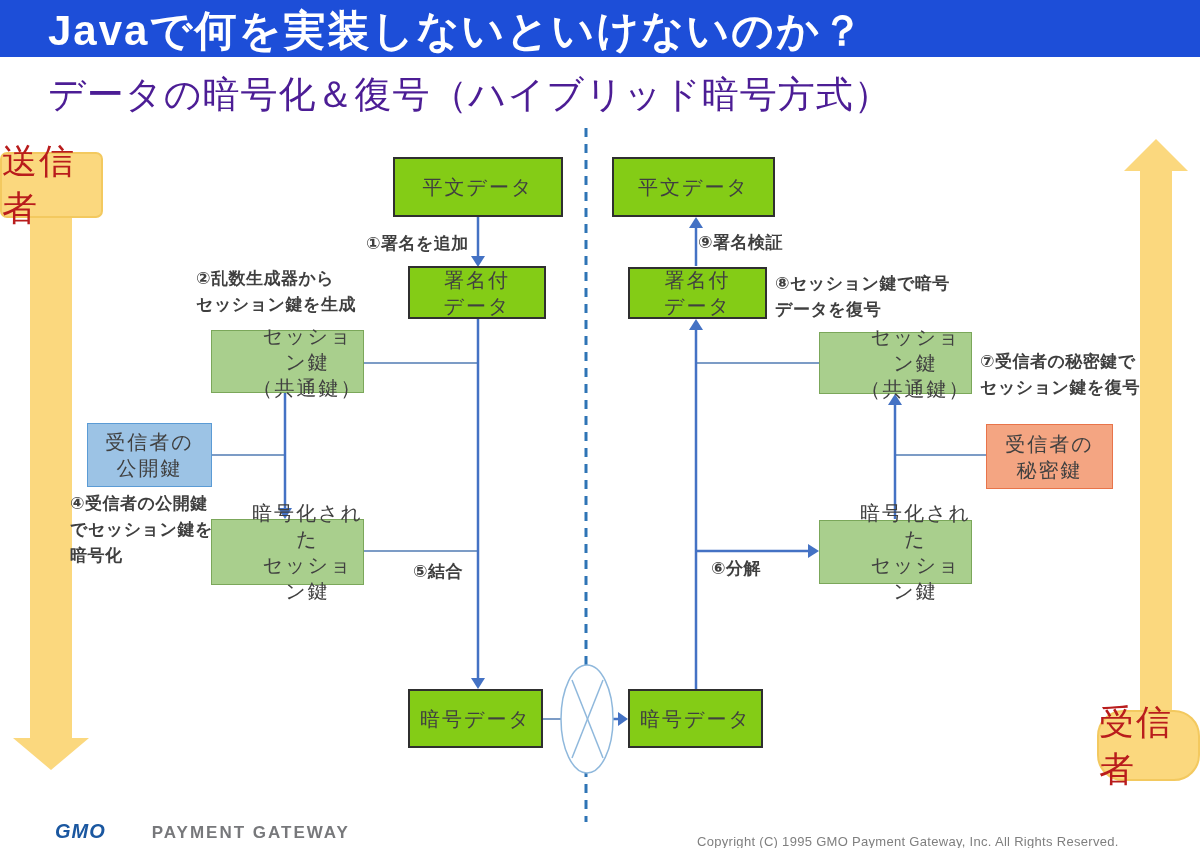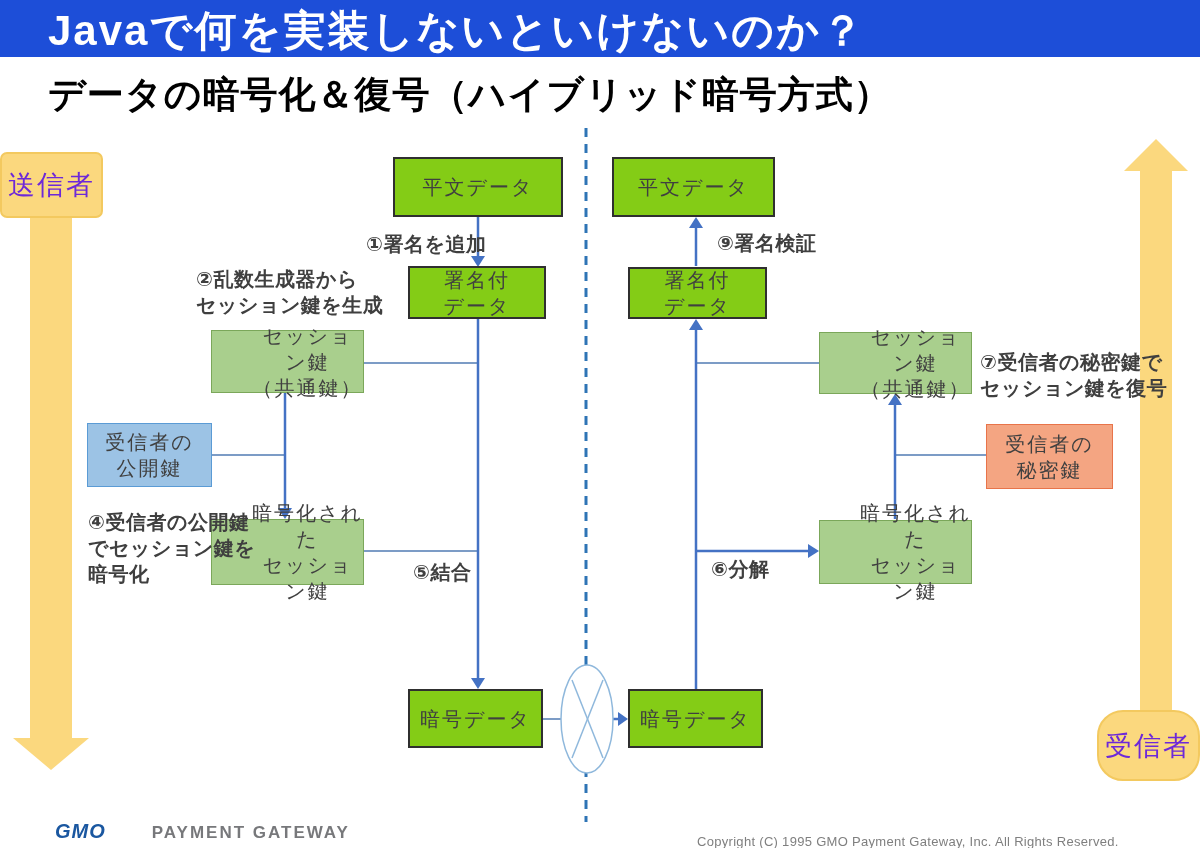--- a/index.html
+++ b/index.html
@@ -7,28 +7,28 @@
     position:relative;width:1200px;height:848px;background:#fff;overflow:hidden;
     font-family:"Liberation Sans","DejaVu Sans",sans-serif;
   }
   
   .banner{position:absolute;left:0;top:0;width:1200px;height:57px;background:#1d4ed8;z-index:4;}
   .banner-title{
     position:absolute;left:48px;top:3px;color:#FFFFFF;font-size:42px;font-weight:bold;
     letter-spacing:2px;white-space:nowrap;
   }
   .subtitle{
-    position:absolute;left:48px;top:70px;color:#000000;font-size:37px;font-weight:bold;
+    position:absolute;left:48px;top:70px;color:#4c1d95;font-size:37px;font-weight:normal;
     letter-spacing:1px;white-space:nowrap;z-index:4;
   }
   
   .actor-label{
     position:absolute;display:flex;align-items:center;justify-content:center;
     background:#FBD87E;border:2px solid #F3C95F;border-radius:7px;
-    color:#6d28d9;font-size:27px;letter-spacing:2px;box-sizing:border-box;z-index:1;
+    color:#b91c1c;font-size:35px;letter-spacing:2px;box-sizing:border-box;z-index:1;
   }
   .sender-label{left:0;top:152px;width:103px;height:66px;}
   .receiver-label{left:1097px;top:710px;width:103px;height:71px;border-radius:26px;}
   .shaft{position:absolute;background:#FBD87E;z-index:0;}
   .sender-shaft{left:30px;top:214px;width:42px;height:524px;}
   .receiver-shaft{left:1140px;top:168px;width:32px;height:545px;}
   .tri{position:absolute;width:0;height:0;z-index:0;}
   .sender-head{left:13px;top:738px;border-left:38px solid transparent;border-right:38px solid transparent;border-top:32px solid #FBD87E;}
   .receiver-head{left:1124px;top:139px;border-left:32px solid transparent;border-right:32px solid transparent;border-bottom:32px solid #FBD87E;}
   
@@ -37,21 +37,21 @@
   .box{
     position:absolute;display:flex;align-items:center;justify-content:center;text-align:center;
     background:#84cc16;border:2px solid #2F2F2F;box-sizing:border-box;
     color:#404040;font-size:20px;line-height:1.3;letter-spacing:2px;white-space:pre-line;z-index:2;
   }
   .box.green{background:#A9CF8D;border:1.5px solid #7BA75A;padding-left:40px;}
   .box.blue{background:#9CC3E5;border:1.5px solid #5B9BD5;}
   .box.orange{background:#F4A582;border:1.5px solid #E8744A;}
   
   .step{
-    position:absolute;color:#3F3F3F;font-size:20px;font-weight:bold;line-height:26px;
+    position:absolute;color:#3F3F3F;font-size:17px;font-weight:bold;line-height:26px;
     white-space:pre-line;letter-spacing:0.5px;z-index:3;
   }
   
   .logo{position:absolute;left:55px;top:820px;z-index:4;white-space:nowrap;}
   .logo-gmo{color:#1A57A0;font-size:20px;font-weight:800;font-style:italic;letter-spacing:1px;}
   .logo-rest{color:#77787B;font-size:17px;font-weight:600;letter-spacing:2px;margin-left:6px;padding-left:40px;}
   .copyright{position:absolute;left:697px;top:818px;color:#7F7F7F;font-size:13px;letter-spacing:0.3px;z-index:4;margin-top:16px;}
 </style>
 </head>
 <body>
@@ -128,27 +128,29 @@
 （共通鍵）</div>
   <div class="box orange" style="left:986px;top:424px;width:127px;height:65px;">受信者の
 秘密鍵</div>
   <div class="box" style="left:628px;top:267px;width:139px;height:52px;">署名付
 データ</div>
   <div class="box" style="left:612px;top:157px;width:163px;height:60px;">平文データ</div>
 
   <div class="step" style="left:366px;top:231px;">①署名を追加</div>
   <div class="step" style="left:196px;top:266px;">②乱数生成器から
 セッション鍵を生成</div>
-  <div class="step" style="left:88px;top:491px;margin-top:18px;">④受信者の公開鍵
+  <div class="step" style="left:70px;top:491px;">④受信者の公開鍵
 でセッション鍵を
 暗号化</div>
   <div class="step" style="left:413px;top:559px;">⑤結合</div>
   <div class="step" style="left:711px;top:556px;">⑥分解</div>
   <div class="step" style="left:980px;top:349px;">⑦受信者の秘密鍵で
 セッション鍵を復号</div>
-  <div class="step" style="left:717px;top:230px;">⑨署名検証</div>
+  <div class="step" style="left:775px;top:271px;">⑧セッション鍵で暗号
+データを復号</div>
+  <div class="step" style="left:698px;top:230px;">⑨署名検証</div>
 
   <div class="logo">
     <span class="logo-gmo">GMO</span><span class="logo-rest">PAYMENT GATEWAY</span>
   </div>
   <div class="copyright">Copyright (C) 1995 GMO Payment Gateway, Inc. All Rights Reserved.</div>
 
 </div>
 
 </body></html>

